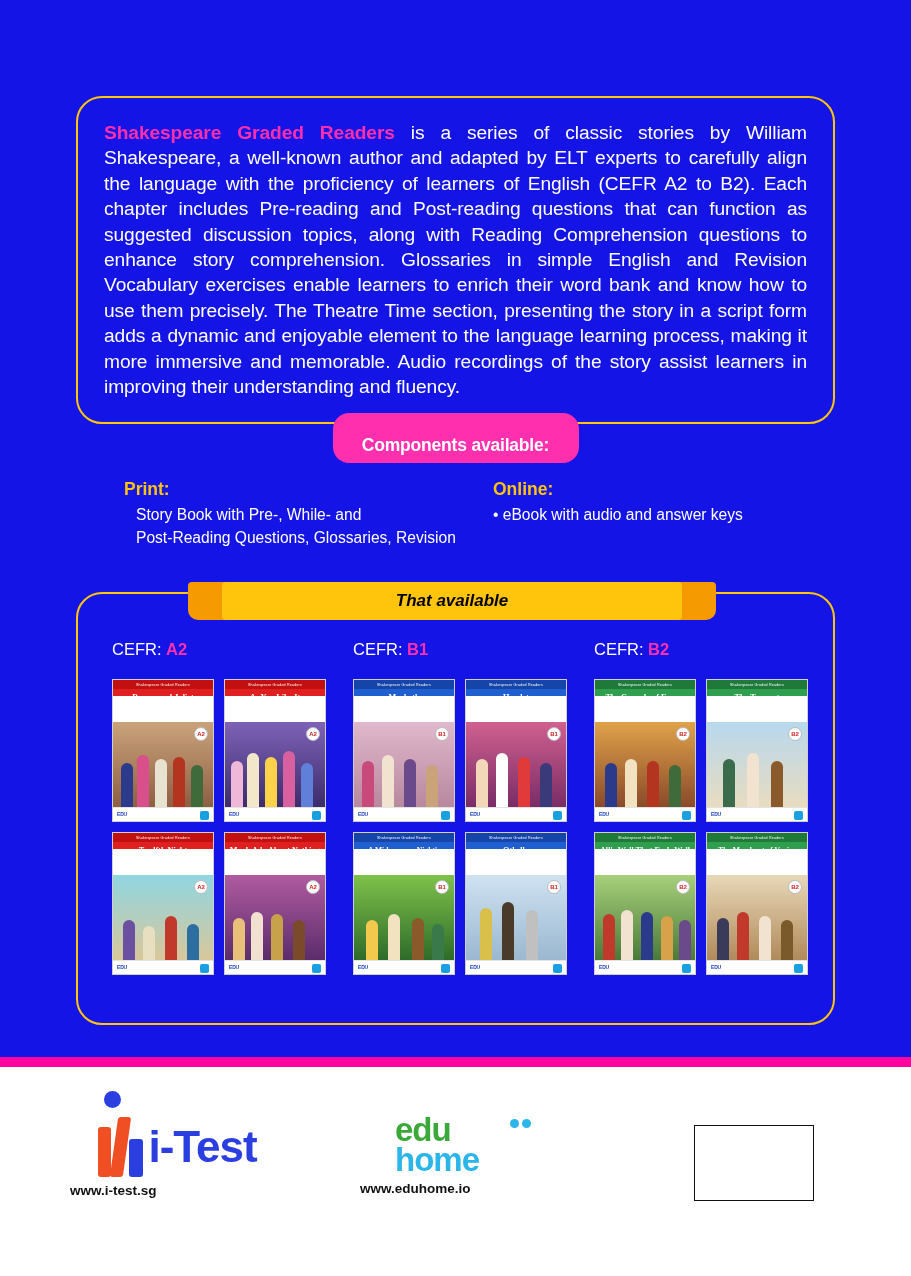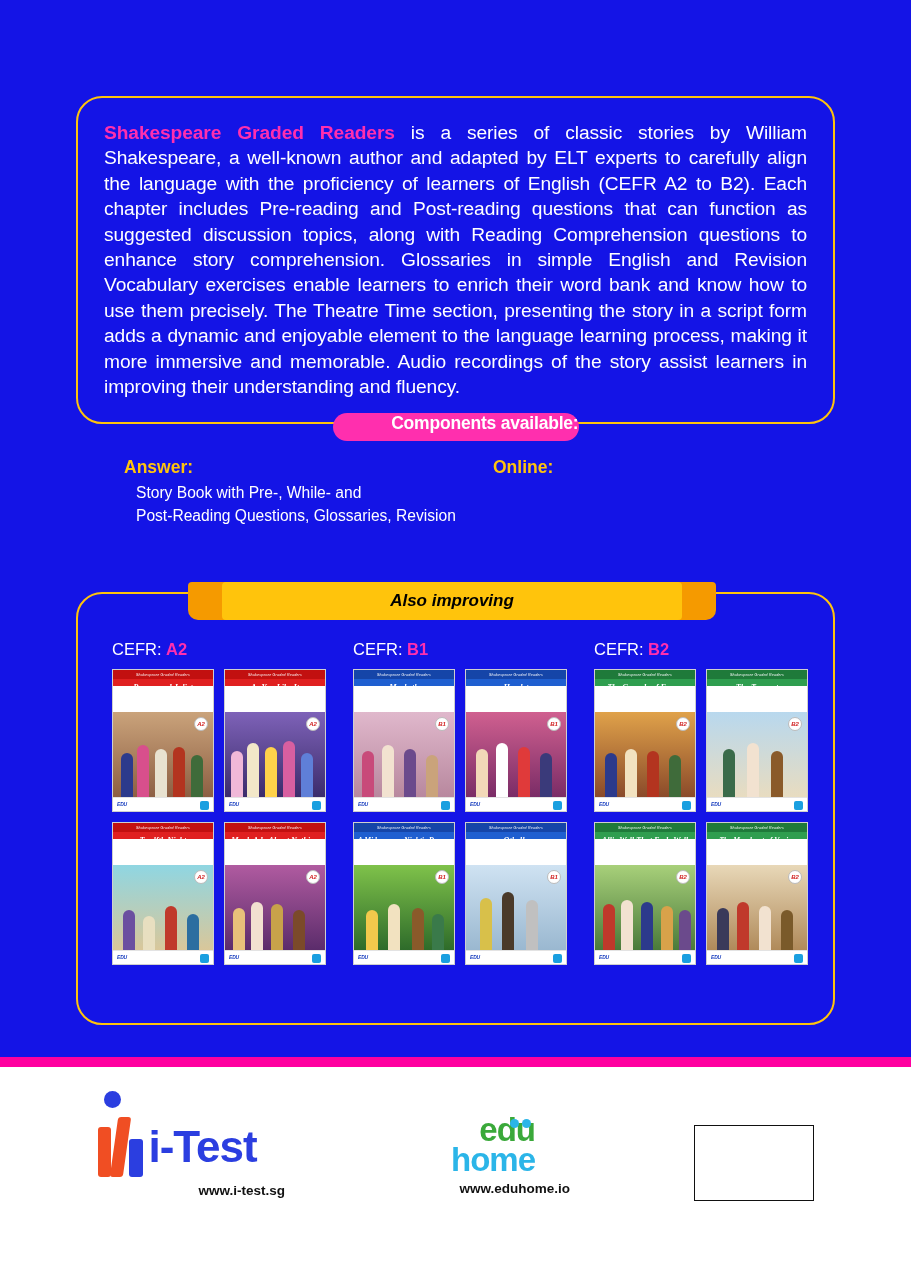--- a/index.html
+++ b/index.html
@@ -38,22 +38,22 @@
   }
 
   .components-pill {
     margin: 14px auto 0 auto;
     width: 246px;
     background: #ff2fae;
     border-radius: 16px;
     color: #ffffff;
     font-size: 17.5px;
     font-weight: bold;
-    text-align: right;
-    padding: 0 0 7px 0;
+    text-align: center;
+    padding: 22px 0 7px 0;
     letter-spacing: -0.2px;
   }
 
   .cols {
     display: flex;
     margin-top: 16px;
   }
   .col-left { width: 396px; padding-left: 20px; }
   .col-right { width: 320px; }
   .col-head {
@@ -121,38 +121,37 @@
   .groups {
     position: absolute;
     left: 0; top: 46px; right: 0;
     display: flex;
     padding: 0 16px;
   }
   .group { width: 253px; padding-left: 18px; }
   .group-label {
     color: #ffffff;
     font-size: 16.5px;
-    margin-bottom: 10px;
+    margin-bottom: 20px;
   }
   .group-label .lvl { color: #ff2fae; font-weight: bold; }
   .book-grid {
     display: flex;
     flex-wrap: wrap;
     gap: 10px 10px;
   }
 
   
   .book {
     width: 102px;
     height: 143px;
     border: 1px solid #cfcfcf;
     position: relative;
     overflow: hidden;
     background: #ffffff;
-    font-style: italic;
   }
   .bk-top {
     position: absolute; left: 0; right: 0; top: 0; height: 16px;
   }
   .bk-brandbar {
     position: absolute; left: 0; right: 0; top: 0; height: 9px;
     display: flex; align-items: center; justify-content: center;
   }
   .bk-series {
     font-size: 3.6px; color: #ffffff; letter-spacing: 0.2px;
@@ -205,21 +204,21 @@
 
   
   .footer-stripe {
     position: absolute; left: 0; right: 0; top: 1057px; height: 10px;
     background: #ff00a0;
   }
   .footer {
     position: absolute; left: 0; right: 0; top: 1067px; bottom: 0;
     background: #ffffff;
   }
-  .foot-item { position: absolute; text-align: right; }
+  .foot-item { position: absolute; text-align: left; }
   .foot-url { font-size: 13.5px; font-weight: bold; color: #111111; margin-top: 6px; }
 
   .itest-logo { display: flex; align-items: center; justify-content: center; gap: 4px; }
   .itest-dot { width: 17px; height: 17px; border-radius: 50%; background: #2b3ee0; margin-top: -26px; }
   .itest-mark { position: relative; width: 46px; height: 60px; }
   .itest-mark .bar1 { position: absolute; left: 0; top: 10px; width: 13px; height: 50px; background: #f04e23; border-radius: 3px; }
   .itest-mark .bar2 { position: absolute; left: 16px; top: 0px; width: 13px; height: 60px; background: #f04e23; border-radius: 3px; transform: skewX(-8deg); }
   .itest-mark .bar3 { position: absolute; left: 31px; top: 22px; width: 14px; height: 38px; background: #2b3ee0; border-radius: 3px; }
   .itest-word { font-size: 44px; font-weight: bold; color: #2b3ee0; letter-spacing: -1px; }
 
@@ -240,37 +239,38 @@
 
 <div class="desc-panel">
   <div class="desc-text">
     <span class="lead">Shakespeare Graded Readers</span><span> is a series of classic stories by William Shakespeare, a well-known author and adapted by ELT experts to carefully align the language with the proficiency of learners of English (CEFR A2 to B2). Each chapter includes Pre-reading and Post-reading questions that can function as suggested discussion topics, along with Reading Comprehension questions to enhance story comprehension. Glossaries in simple English and Revision Vocabulary exercises enable learners to enrich their word bank and know how to use them precisely. The Theatre Time section, presenting the story in a script form adds a dynamic and enjoyable element to the language learning process, making it more immersive and memorable. Audio recordings of the story assist learners in improving their understanding and fluency.</span>
   </div>
 
   <div class="components-pill">Components available:</div>
 
   <div class="cols">
     <div class="col-left">
-      <div class="col-head">Answer:</div>
+      <div class="col-head">Print:</div>
       <div class="col-body">
         <div>Story Book with Pre-, While- and</div>
         <div>Post-Reading Questions, Glossaries, Revision</div>
       </div>
     </div>
     <div class="col-right">
       <div class="col-head">Online:</div>
       <div class="col-body">
+        <div class="bullet-line">• eBook with audio and answer keys</div>
       </div>
     </div>
   </div>
 </div>
 
 <div class="also-panel">
   <div class="ribbon">
-    <div class="ribbon-inner">Also improving</div>
+    <div class="ribbon-inner">That available</div>
   </div>
 
   <div class="groups">
 
     <div class="group">
       <div class="group-label"><span>CEFR: </span><span class="lvl">A2</span></div>
       <div class="book-grid">
 
         <div class="book">
           <div class="bk-top" style="background:#e02020">

